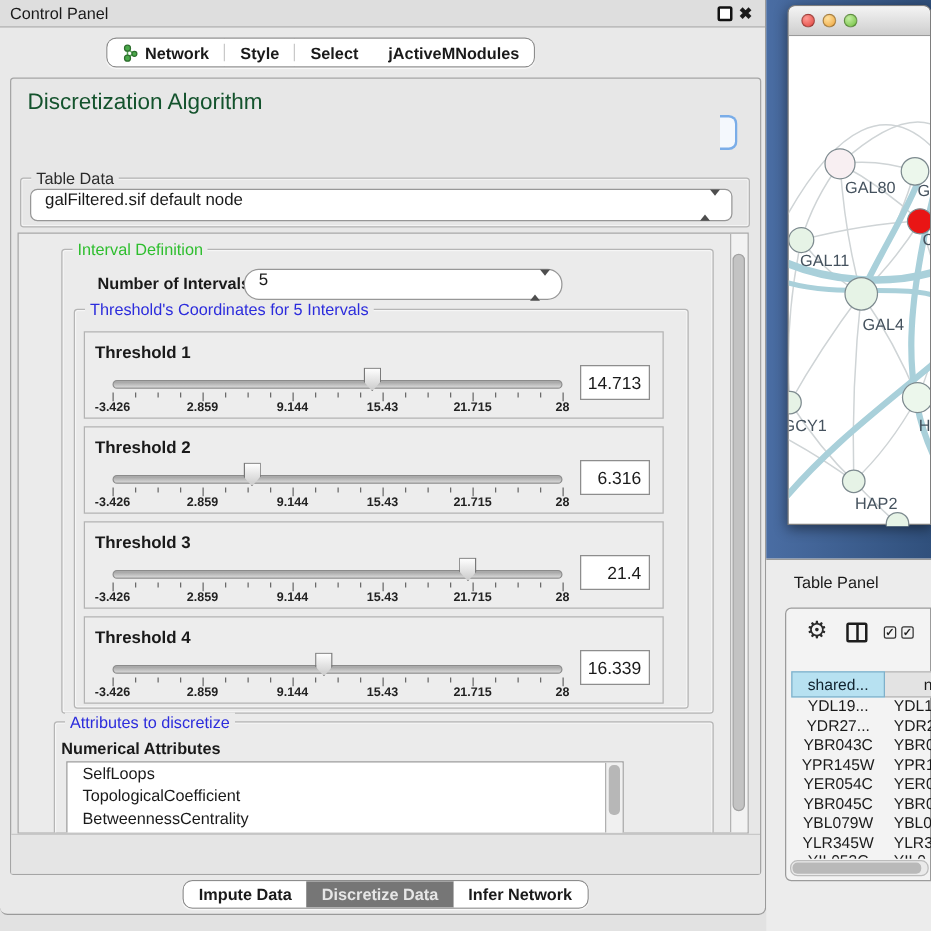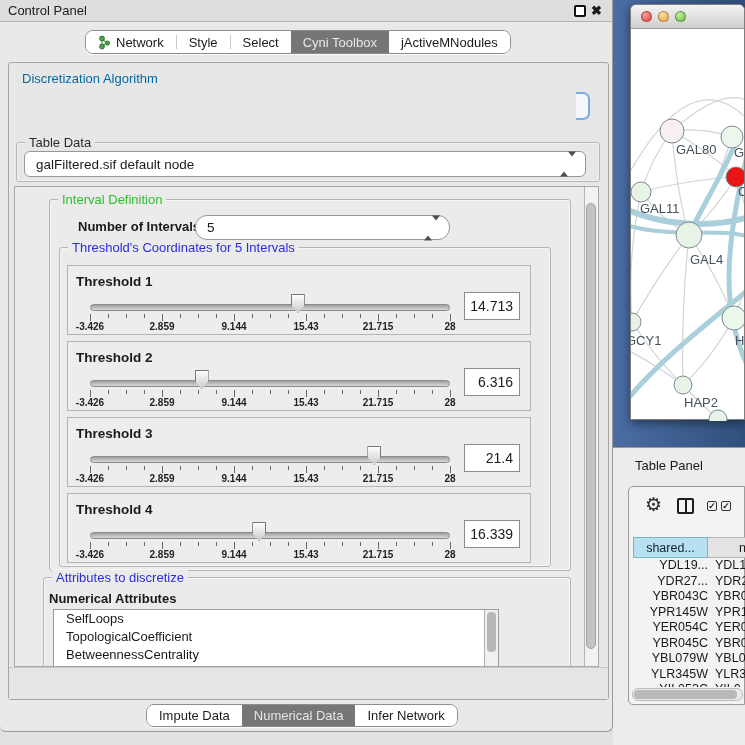--- a/index.html
+++ b/index.html
@@ -12,47 +12,47 @@
     border-right:1px solid #9a9a9a;border-bottom:1px solid #9a9a9a;border-radius:0 0 6px 6px}
   #cp-titlebar{position:absolute;left:0;top:0;width:100%;height:22px;background:#dedede;border-bottom:1px solid #b2b2b2}
   #cp-title{position:absolute;left:8px;top:3px;font-size:13px}
   #float-btn{position:absolute;left:574px;top:5px;width:12px;height:12px;border:2px solid #111;border-radius:2px;background:#fff}
   #close-btn{position:absolute;left:591px;top:3px;font-size:13px;font-weight:bold}
 
   .tabgroup{position:absolute;display:flex;align-items:stretch;background:#fff;
     border:1px solid #8d8d8d;border-radius:8px;overflow:hidden;box-shadow:0 1px 1px rgba(255,255,255,.8)}
   #top-tabs{left:85px;top:30px;height:24px}
   #bottom-tabs{left:146px;top:704px;height:23px}
-  .tab{display:flex;align-items:center;gap:5px;padding:0 12px;font-size:13px;font-weight:normal;background:#fff;white-space:nowrap;cursor:default}
+  .tab{display:flex;align-items:center;gap:5px;padding:0 12px;font-size:13px;font-weight:bold;background:#fff;white-space:nowrap;cursor:default}
   .tab.selected{background:#767676;color:#e6e6e6}
   .tabsep{width:1px;background:#c9c9c9;margin:4px 0}
 
   #content-panel{position:absolute;left:8px;top:62px;width:601px;height:638px;
     background:#e7e7e7;border:1px solid #a5a5a5;border-radius:3px}
 
-  #algo-label{position:absolute;left:22px;top:71px;color:#0369a1;font-size:13px}
+  #algo-label{position:absolute;left:22px;top:71px;color:#14532d;font-size:18px}
 
   #combo-sliver{position:absolute;left:576px;top:92px;width:14px;height:28px;background:#f4f8fd;
     border:2px solid #7aade8;border-left:none;border-radius:0 7px 7px 0;z-index:40}
 
   #algo-popup{position:absolute;left:14px;top:84px;width:564px;height:52px;background:#fff;
     border:1px solid #bdbdbd;border-radius:8px 8px 2px 2px;box-shadow:0 3px 8px rgba(0,0,0,.35);z-index:50}
   #algo-hint{position:absolute;top:4px;width:100%;text-align:center;color:#b3b3b3;font-size:12.5px}
   .algo-opt{position:absolute;left:12px;font-size:13.5px;white-space:nowrap}
   .algo-opt.first{top:19px;font-weight:bold}
   .algo-opt.second{top:35px}
 
   .group{position:absolute;border:1px solid #b5b5b5;border-radius:3px;box-shadow:inset 0 0 0 1px rgba(255,255,255,.55)}
   .group-title{position:absolute;top:-8px;left:8px;padding:0 4px;font-size:13px;white-space:nowrap}
   .gt-gray{color:#2b2b2b;background:#e7e7e7}
   .gt-green{color:#2ebe2e;background:#ebebeb}
   .gt-blue{color:#2c2cdc;background:#ebebeb}
 
   #tabledata-group{left:16px;top:142px;width:584px;height:40px}
-  .combo{position:absolute;background:#fff;border:1px solid #979797;display:flex;align-items:center}
+  .combo{position:absolute;background:#fff;border:1px solid #979797;display:flex;}
   .combo-text{padding-left:11px;font-size:13.5px;white-space:nowrap}
   .stepper{position:absolute;right:9px;top:50%;transform:translateY(-50%)}
   .arr-up{width:0;height:0;border-left:4px solid transparent;border-right:4px solid transparent;border-bottom:5px solid #4e4e4e;margin-bottom:2px}
   .arr-dn{width:0;height:0;border-left:4px solid transparent;border-right:4px solid transparent;border-top:5px solid #4e4e4e}
   #tabledata-combo{left:24px;top:151px;width:562px;height:26px;border-radius:6px}
 
   #scrollpane{position:absolute;left:14px;top:186px;width:585px;height:481px;
     background:#ebebeb;border:1px solid #a8a8a8;overflow:hidden}
   #main-vscroll{position:absolute;left:569px;top:0;width:14px;height:479px;background:#f2f2f2;border-left:1px solid #b3b3b3}
   #main-vthumb{position:absolute;left:571px;top:16px;width:10px;height:446px;background:#c3c3c3;border:1px solid #a2a2a2;border-radius:5px}
@@ -104,21 +104,21 @@
   #col-icon-div{position:absolute;left:6px;top:0;width:2px;height:12px;background:#1d1d1d}
   .chk-icon{position:absolute;top:14px;width:10px;height:10px;border:1.5px solid #333;border-radius:2px;
     font-size:9px;line-height:8px;text-align:center;color:#222;font-weight:bold}
   #chk1{left:78px}
   #chk2{left:92px}
   .tp-hcell{position:absolute;top:50px;height:21px;font-size:12.5px;line-height:20px;text-align:center}
   #tp-hcell1{left:4px;width:75px;background:#b7e1f1;border:1px solid #7fb0ca;color:#10222e}
   #tp-hcell2{left:79px;width:70px;background:#e3e3e3;border:1px solid #b5b5b5;border-left:none}
   #tp-rows{position:absolute;left:4px;top:71px;width:150px;height:129px;overflow:hidden}
   .tp-row{display:flex;height:15.5px;font-size:12.5px;line-height:15px}
-  .tp-c1{width:75px;text-align:right}
+  .tp-c1{width:75px;text-align:center}
   .tp-c2{width:70px;padding-left:7px}
   #tp-hscroll{position:absolute;left:3px;top:201px;width:111px;height:13px;background:#eaeaea;border:1px solid #bcbcbc;border-radius:6px}
   #tp-hthumb{position:absolute;left:1px;top:1px;width:103px;height:9px;background:#b9b9b9;border-radius:4px}
 </style>
 </head>
 <body>
 
 <div id="desktop">
 
   <div id="control-panel">
@@ -140,23 +140,20 @@
           </svg>
           <span>Network</span>
         </div>
         <span class="tabsep"></span>
         <div class="tab">
           <span>Style</span>
         </div>
         <span class="tabsep"></span>
         <div class="tab">
           <span>Select</span>
-        </div>
-        <div class="tab selected">
-          <span>Cyni Toolbox</span>
         </div>
         <div class="tab">
           <span>jActiveMNodules</span>
         </div>
       </div>
 
     <div id="content-panel"></div>
 
     <span id="algo-label">Discretization Algorithm</span>
     <div id="combo-sliver"></div>
@@ -335,21 +332,21 @@
       <div id="main-vscroll"></div>
       <div id="main-vthumb"></div>
     </div>
 
     <div id="apply-strip">
       
     </div>
 
     <div id="bottom-tabs" class="tabgroup">
         <div class="tab">Impute Data</div>
-        <div class="tab selected">Numerical Data</div>
+        <div class="tab selected">Discretize Data</div>
         <div class="tab">Infer Network</div>
       </div>
   </div>
 
   <div id="right-region">
     <div id="desktop-blue"></div>
 
     <div id="network-window">
       <div id="mac-titlebar">
         <span id="light-red" class="light"></span>

